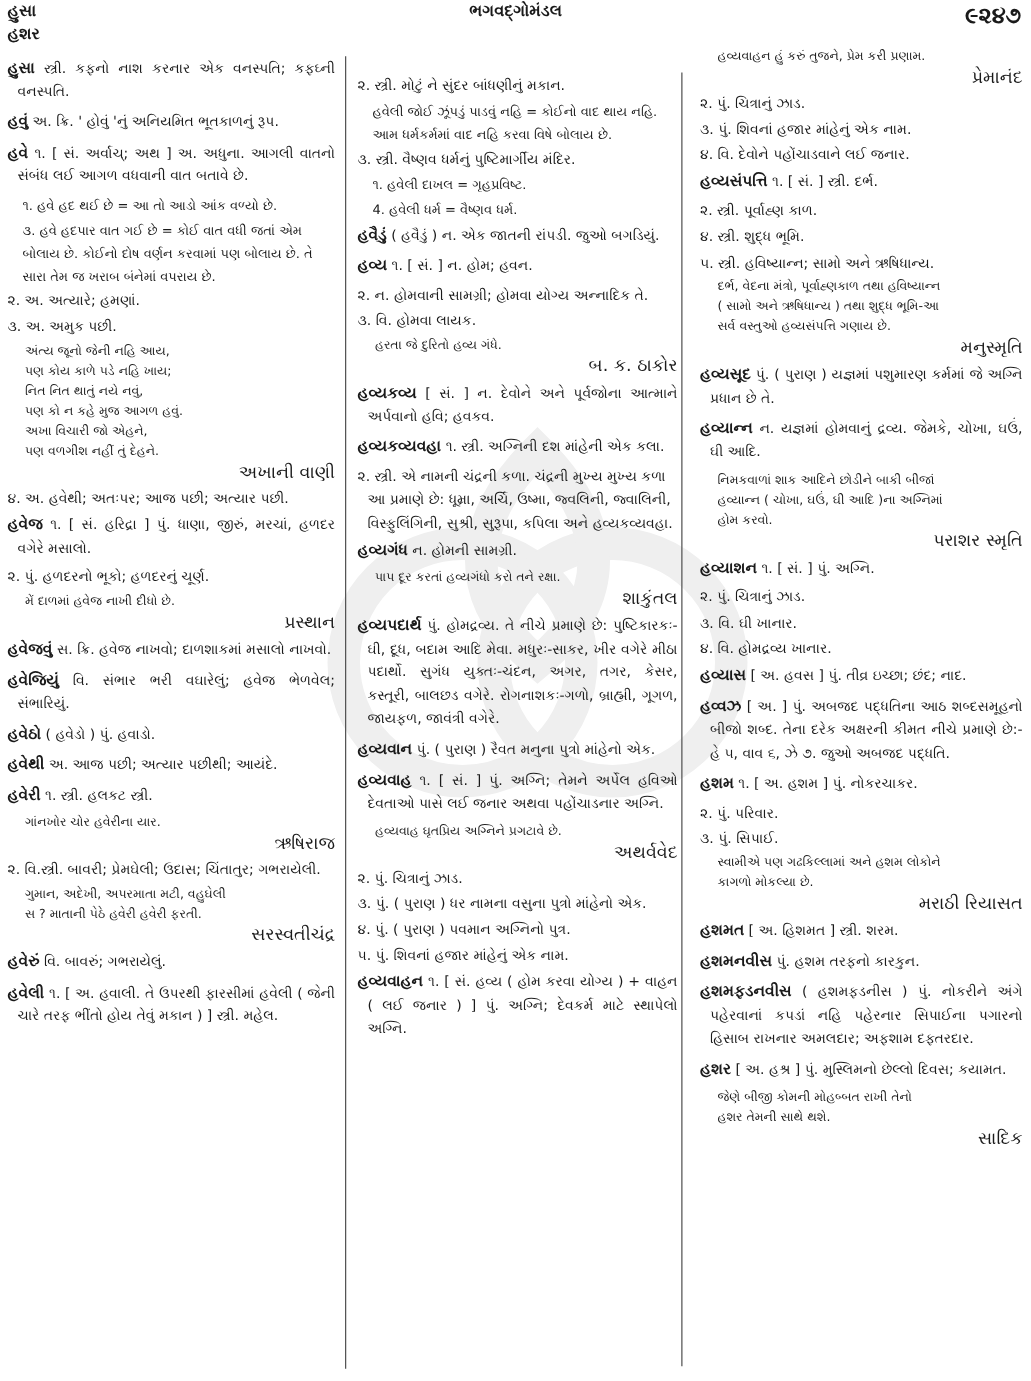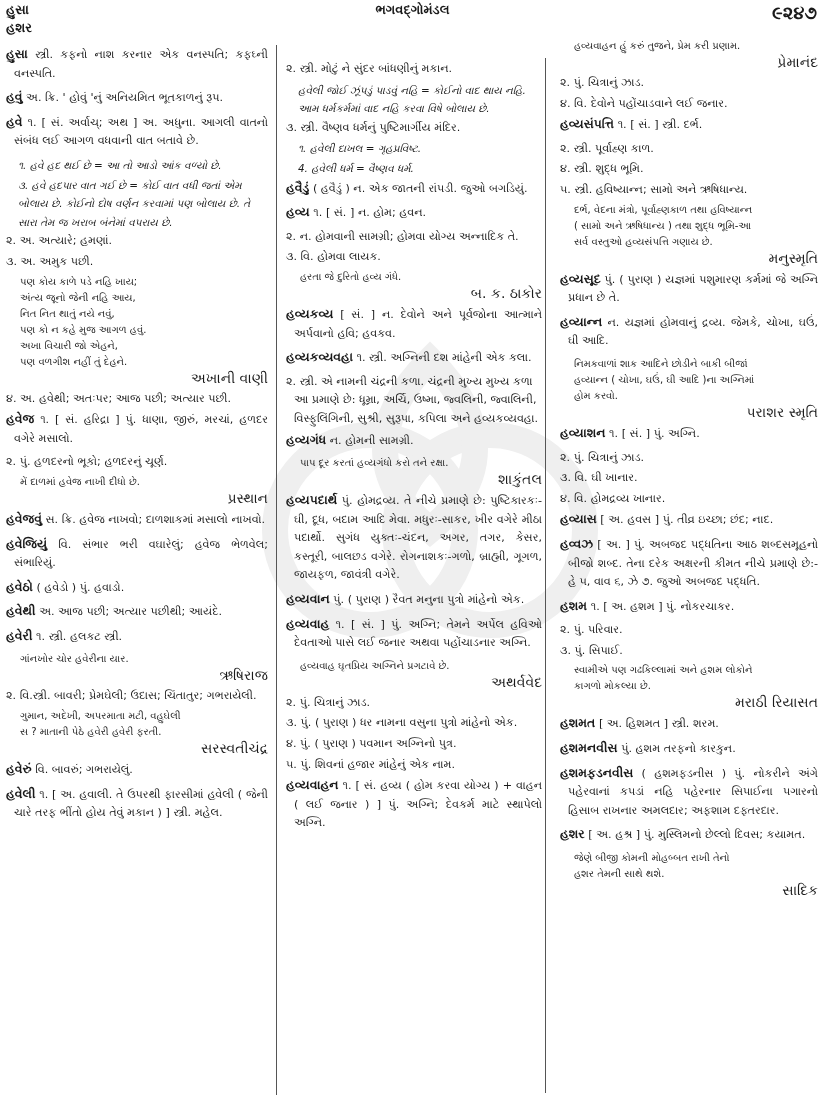--- a/index.html
+++ b/index.html
@@ -15,21 +15,21 @@
   .col1 { left:6px; width:262px; top:45px; }
   .col2 { left:286px; width:256px; top:60px; }
   .col3 { left:560px; width:258px; top:38px; }
   .divider { position:absolute; width:1px; background:#555; }
   .div1 { left:276px; top:45px; height:1050px; }
   .div2 { left:545px; top:58px; height:1035px; }
   .entry { margin:0 0 5px 0; text-indent:-8px; padding-left:8px; text-align:justify; }
   .hw { font-weight:bold; font-size:12.4px; }
   .gn { font-weight:normal; }
   .sense { margin:0 0 2px 0; padding-left:8px; text-indent:-8px; }
-  .sub { margin:0 0 1px 0; padding-left:12px; font-size:10.4px;font-style:italic; }
+  .sub { margin:0 0 1px 0; padding-left:12px; font-size:10.4px; }
   .quote { margin:0; padding-left:14px; font-size:10px; line-height:16px; }
   .src { text-align:right; font-size:14px; line-height:16px; margin:0 0 4px 0; }
 </style>
 </head>
 <body>
 
 <svg class="watermark" viewBox="0 0 360 360">
   <g fill="none" stroke="#efefef" stroke-width="26">
     <circle cx="120" cy="200" r="95"></circle>
     <circle cx="240" cy="200" r="95"></circle>
@@ -49,22 +49,22 @@
 
 <div class="col col1" id="col1">
     <p class="entry"><span class="hw">હુસા</span> <span class="gn">સ્ત્રી.</span> <span>કફનો નાશ કરનાર એક વનસ્પતિ; કફઘ્ની વનસ્પતિ.</span></p>
     <p class="entry"><span class="hw">હવું</span> <span class="gn">અ. ક્રિ.</span> <span>' હોવું 'નું અનિયમિત ભૂતકાળનું રૂપ.</span></p>
     <p class="entry"><span class="hw">હવે</span> <span class="gn">૧. [ સં. અર્વાચ્; અથ ] અ.</span> <span>અધુના. આગલી વાતનો સંબંધ લઈ આગળ વધવાની વાત બતાવે છે.</span></p>
     <p class="sub">૧. હવે હદ થઈ છે = આ તો આડો આંક વળ્યો છે.</p>
     <p class="sub">૩. હવે હદપાર વાત ગઈ છે = કોઈ વાત વધી જતાં એમ બોલાય છે. કોઈનો દોષ વર્ણન કરવામાં પણ બોલાય છે. તે સારા તેમ જ ખરાબ બંનેમાં વપરાય છે.</p>
     <p class="sense">૨. અ. અત્યારે; હમણાં.</p>
     <p class="sense">૩. અ. અમુક પછી.</p>
     <div>
+      <p class="quote">અંત્ય જૂનો જેની નહિ આય,</p>
       <p class="quote">પણ કોય કાળે પડે નહિ ખાય;</p>
-      <p class="quote">અંત્ય જૂનો જેની નહિ આય,</p>
       <p class="quote">નિત નિત થાતું નયે નવું,</p>
       <p class="quote">પણ કો ન કહે મુજ આગળ હવું.</p>
       <p class="quote">અખા વિચારી જો એહને,</p>
       <p class="quote">પણ વળગીશ નહીં તું દેહને.</p>
       <p class="src">અખાની વાણી</p>
     </div>
     <p class="sense">૪. અ. હવેથી; અતઃપર; આજ પછી; અત્યાર પછી.</p>
     <p class="entry"><span class="hw">હવેજ</span> <span class="gn">૧. [ સં. હરિદ્રા ] પું.</span> <span>ધાણા, જીરું, મરચાં, હળદર વગેરે મસાલો.</span></p>
     <p class="sense">૨. પું. હળદરનો ભૂકો; હળદરનું ચૂર્ણ.</p>
     <div>
@@ -123,20 +123,21 @@
     <p class="sense">૪. પું. ( પુરાણ ) પવમાન અગ્નિનો પુત્ર.</p>
     <p class="sense">૫. પું. શિવનાં હજાર માંહેનું એક નામ.</p>
     <p class="entry"><span class="hw">હવ્યવાહન</span> <span class="gn">૧. [ સં. હવ્ય ( હોમ કરવા યોગ્ય ) + વાહન ( લઈ જનાર ) ] પું.</span> <span>અગ્નિ; દેવકર્મ માટે સ્થાપેલો અગ્નિ.</span></p>
   </div>
 <div class="col col3" id="col3">
     <div>
       <p class="quote">હવ્યવાહન હું કરું તુજને, પ્રેમ કરી પ્રણામ.</p>
       <p class="src">પ્રેમાનંદ</p>
     </div>
     <p class="sense">૨. પું. ચિત્રાનું ઝાડ.</p>
+    <p class="sense">૩. પું. શિવનાં હજાર માંહેનું એક નામ.</p>
     <p class="sense">૪. વિ. દેવોને પહોંચાડવાને લઈ જનાર.</p>
     <p class="entry"><span class="hw">હવ્યસંપત્તિ</span> <span class="gn">૧. [ સં. ] સ્ત્રી.</span> <span>દર્ભ.</span></p>
     <p class="sense">૨. સ્ત્રી. પૂર્વાહ્ણ કાળ.</p>
     <p class="sense">૪. સ્ત્રી. શુદ્ધ ભૂમિ.</p>
     <p class="sense">૫. સ્ત્રી. હવિષ્યાન્ન; સામો અને ઋષિધાન્ય.</p>
     <div>
       <p class="quote">દર્ભ, વેદના મંત્રો, પૂર્વાહ્ણકાળ તથા હવિષ્યાન્ન</p>
       <p class="quote">( સામો અને ઋષિધાન્ય ) તથા શુદ્ધ ભૂમિ-આ</p>
       <p class="quote">સર્વ વસ્તુઓ હવ્યસંપત્તિ ગણાય છે.</p>
       <p class="src">મનુસ્મૃતિ</p>

